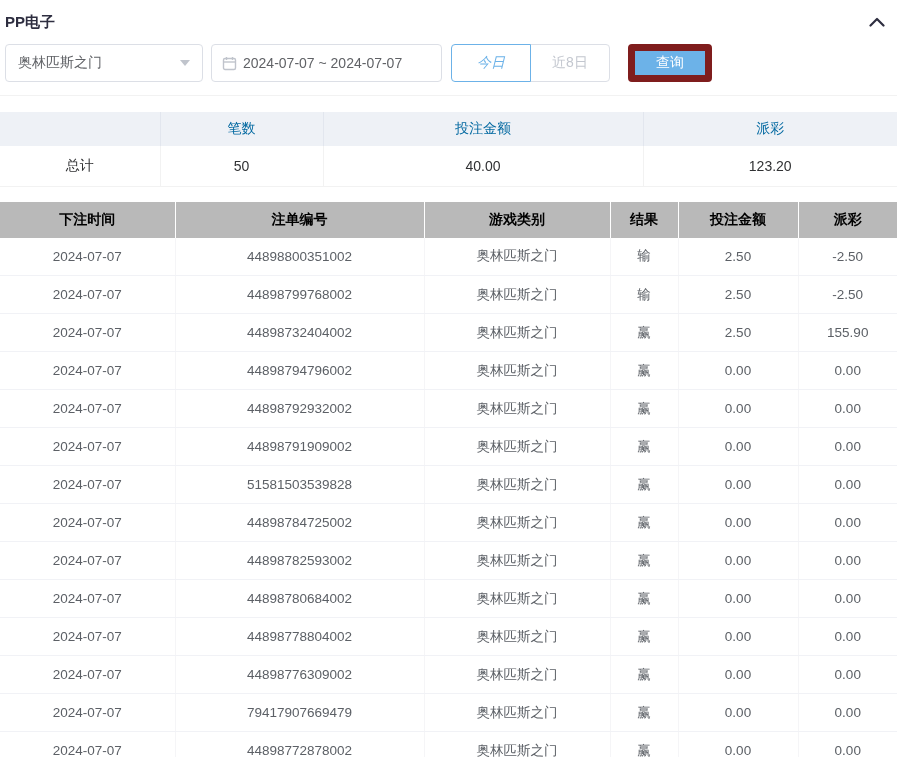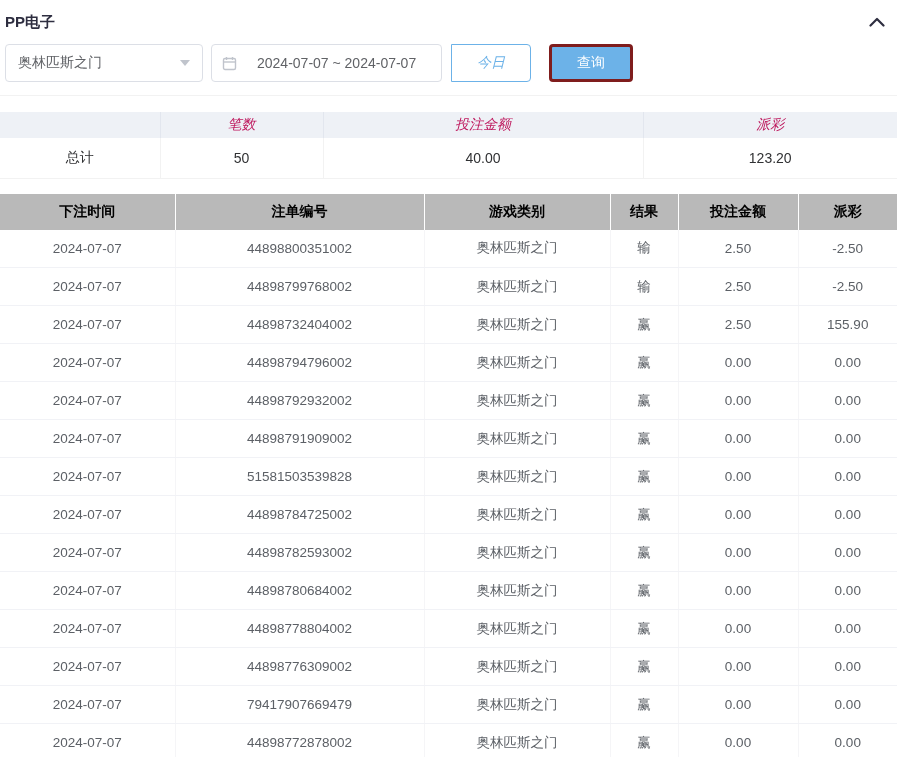--- a/index.html
+++ b/index.html
@@ -29,47 +29,46 @@
     width:198px; height:38px; border:1px solid #dcdfe6; border-radius:4px;
     display:flex; align-items:center; justify-content:space-between;
     padding:0 12px; font-size:14px; color:#606266; background:#fff; cursor:pointer;
   }
   .caret{
     width:0; height:0; border-left:5px solid transparent; border-right:5px solid transparent;
     border-top:6px solid #c0c4cc;
   }
   .date-input{
     width:231px; height:38px; border:1px solid #dcdfe6; border-radius:4px;
-    display:flex; align-items:center; gap:20px;
+    display:flex; align-items:center; gap:6px;
     padding:0 10px; font-size:14px; color:#606266; background:#fff; cursor:pointer;
   }
   .btn-group{ display:flex; margin-left:1px; }
   .qbtn{
     height:38px; width:80px; background:#fff; border:1px solid #dcdfe6;
     color:#c3c7cf; font-size:14px; cursor:pointer; margin-left:-1px; padding:0;
     font-family:"Liberation Sans", sans-serif;
   }
   .qbtn:first-child{ border-radius:4px 0 0 4px; margin-left:0;font-style:italic; }
   .qbtn:last-child{ border-radius:0 4px 4px 0; }
   .qbtn.active{ border-color:#6cb2e8; color:#6cb2e8; position:relative; z-index:1; }
   .search-btn{
     height:38px; width:84px; margin-left:10px;
-    background:#6cb2e8; border:3px solid #7f1d1d; border-radius:4px;
+    background:#6cb2e8; border:7px solid #7f1d1d; border-radius:4px;
     color:#fff; font-size:14px; cursor:pointer;
     font-family:"Liberation Sans", sans-serif;
   }
 
   
   .summary-wrap{ margin-top:16px; }
   table{ border-collapse:collapse; table-layout:fixed; width:897px; }
   .summary td{ text-align:center; font-size:14px; }
   .summary thead td{
-    background:#eef1f6; height:26px; color:#be185d;
+    background:#eef1f6; height:34px; color:#0369a1;
     border-right:1px solid #e2e6ee;
-    font-style:italic;
   }
   .summary thead td:last-child{ border-right:none; }
   .summary tbody td{
     height:40px; color:#303133; background:#fff;
     border-right:1px solid #f2f2f2; border-bottom:1px solid #f2f2f2;
   }
   .summary tbody td:last-child{ border-right:none; }
 
   
   .table-main{ margin-top:15px; }
@@ -114,20 +113,21 @@
           <line x1="1.5" y1="6" x2="13.5" y2="6" stroke="#c0c4cc" stroke-width="1.4"></line>
           <line x1="4.5" y1="1" x2="4.5" y2="4" stroke="#c0c4cc" stroke-width="1.4"></line>
           <line x1="10.5" y1="1" x2="10.5" y2="4" stroke="#c0c4cc" stroke-width="1.4"></line>
         </svg>
       </span>
       <span>2024-07-07 ~ 2024-07-07</span>
     </div>
 
     <div class="btn-group">
       <button class="qbtn active">今日</button>
+      <button class="qbtn">近8日</button>
     </div>
 
     <button class="search-btn">查询</button>
   </div>
 
   <div class="summary-wrap">
     <table class="summary">
       <colgroup>
           <col style="width:160px">
           <col style="width:163px">

